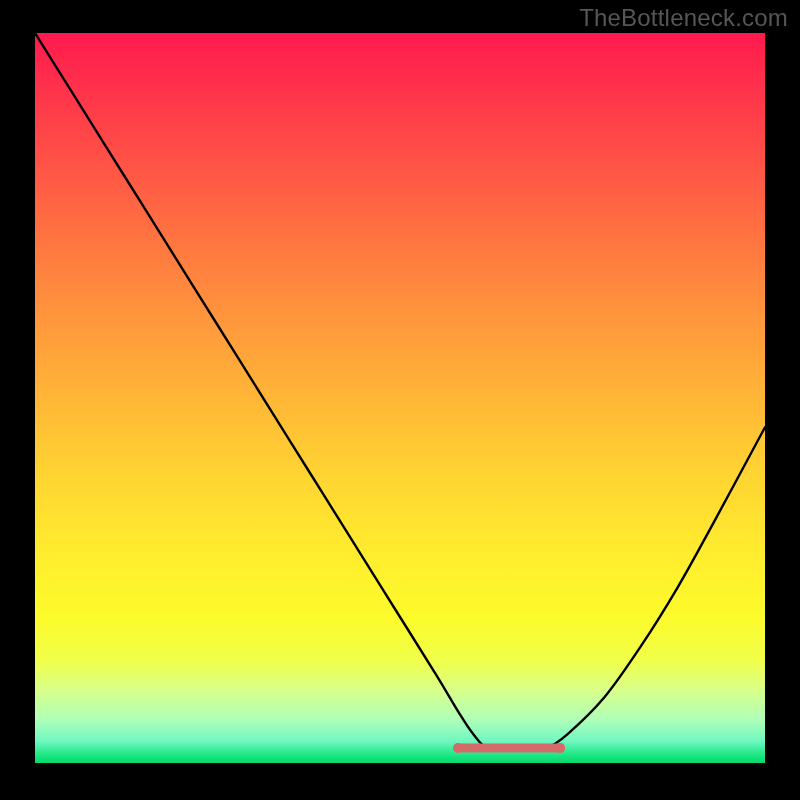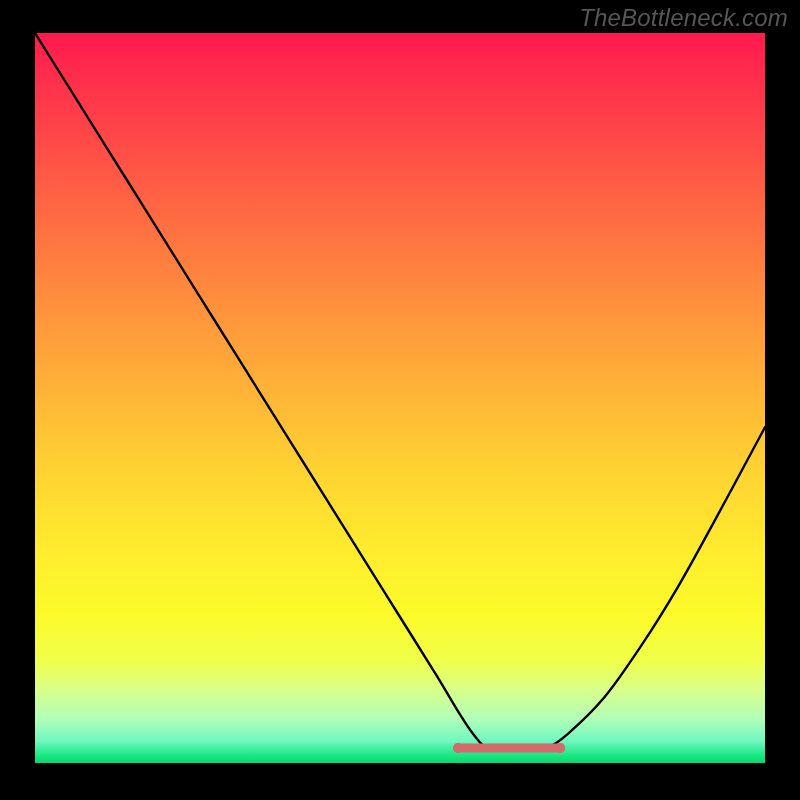--- a/index.html
+++ b/index.html
@@ -2,21 +2,20 @@
 <html><head>
 <meta charset="utf-8">
 <style>
   * { margin: 0; padding: 0; box-sizing: border-box; }
   html, body { width: 800px; height: 800px; overflow: hidden; background: #000; }
   .frame {
     position: relative;
     width: 800px;
     height: 800px;
     background: #000;
-    font-style: italic;
   }
   .watermark {
     position: absolute;
     top: 4px;
     right: 12px;
     font-family: Arial, Helvetica, sans-serif;
     font-size: 24px;
     color: #565656;
     letter-spacing: 0.2px;
     z-index: 10;

